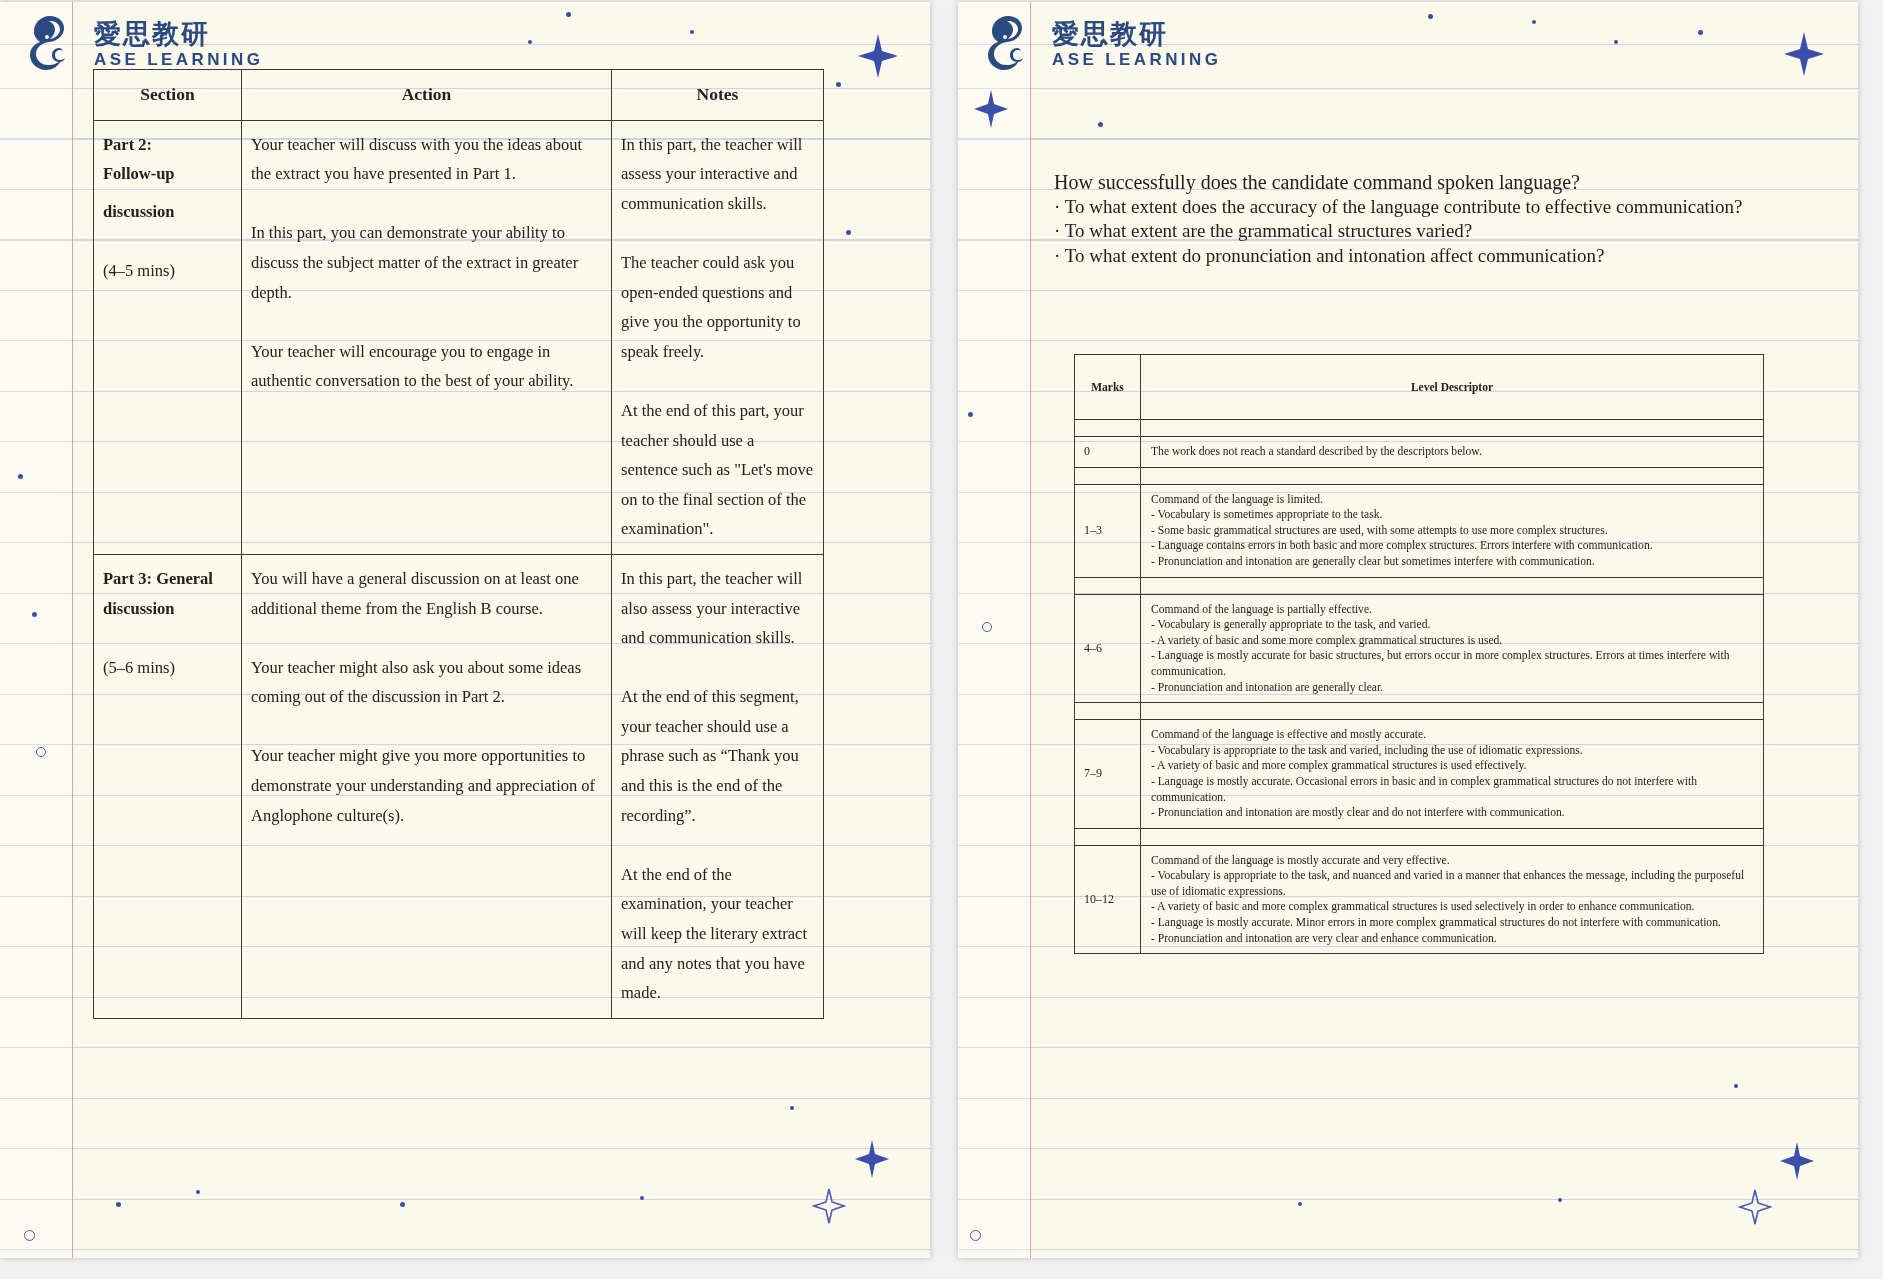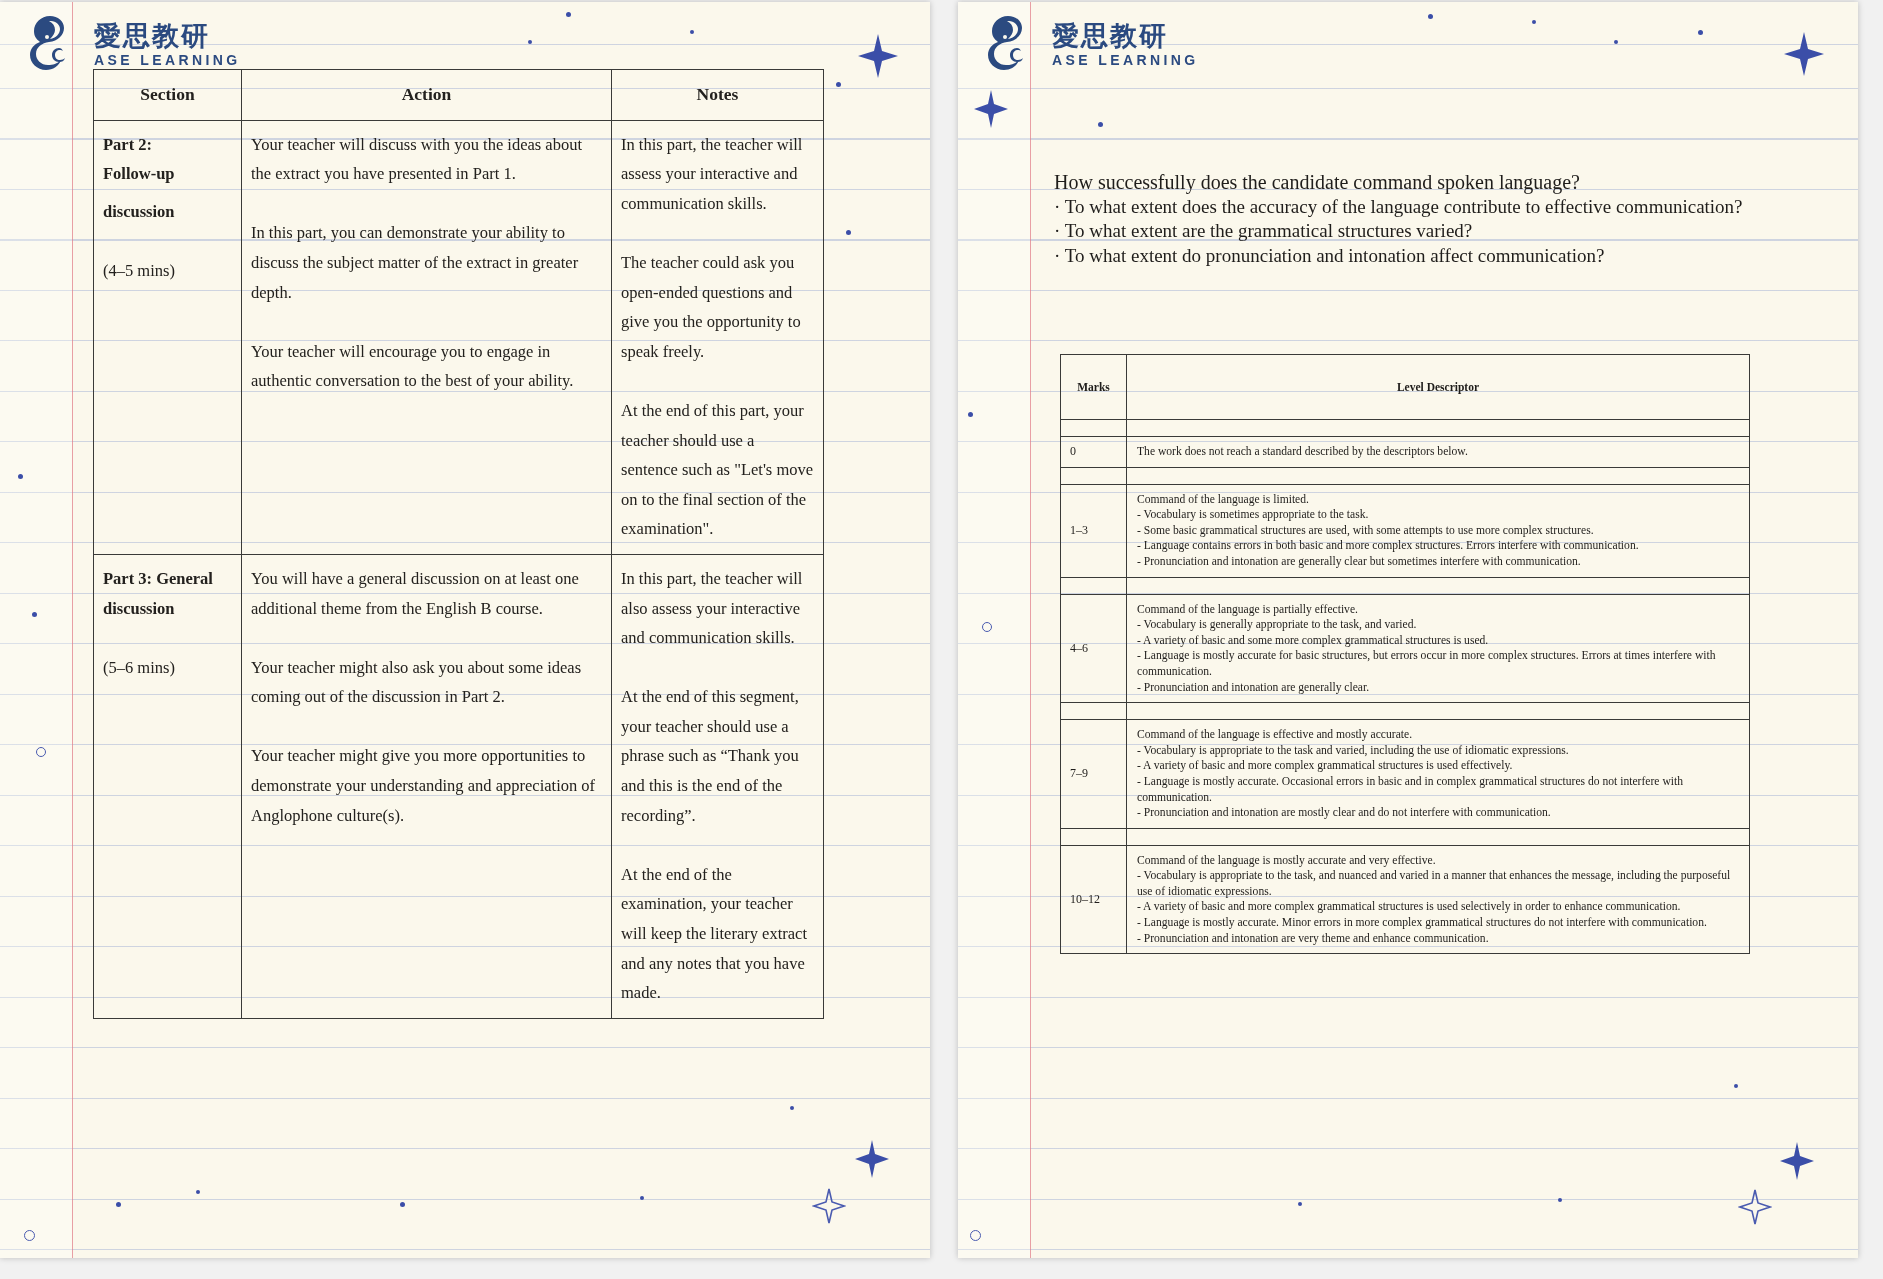--- a/index.html
+++ b/index.html
@@ -29,21 +29,21 @@
   .margin-line{position:absolute;top:0;bottom:0;width:1px;background:rgba(226,130,140,.75);}
   .page-left .margin-line{left:72px;}
   .page-right .margin-line{left:72px;}
   .left-edge-col{position:absolute;top:0;bottom:0;left:0;width:72px;background:rgba(255,255,255,.28);}
 
   
   .brand{position:absolute;top:10px;left:20px;display:flex;align-items:center;gap:10px;z-index:6;}
   .brand svg{display:block;}
   .brand-text{line-height:1;}
   .brand-cn{font-family:"DejaVu Sans", sans-serif;font-weight:700;font-size:27px;color:#2b4a80;letter-spacing:2px;}
-  .brand-en{font-family:"Liberation Sans", sans-serif;font-weight:700;font-size:14px;color:#2b4a80;letter-spacing:3.4px;margin-top:4px;}
+  .brand-en{font-family:"Liberation Sans", sans-serif;font-weight:700;font-size:17px;color:#2b4a80;letter-spacing:3.4px;margin-top:4px;}
 
   
   .deco{position:absolute;z-index:5;pointer-events:none;}
   .dot{position:absolute;border-radius:50%;background:#3b4ea8;z-index:4;}
   .ring{position:absolute;border-radius:50%;border:1.6px solid #4a5bb0;z-index:4;}
 
   
   .tbl-wrap{position:absolute;left:93px;top:67px;width:730px;z-index:3;}
   table.exam{border-collapse:collapse;width:730px;table-layout:fixed;background:transparent;}
   table.exam th,table.exam td{
@@ -70,21 +70,21 @@
   .rtitle{
     position:absolute;left:0;right:0;top:96px;text-align:center;
     font-size:40px;font-weight:700;color:#2f46a8;
     font-family:"Liberation Serif", serif;letter-spacing:.4px;z-index:3;
   }
   .crit{position:absolute;left:96px;right:40px;top:168px;z-index:3;color:#1f1d1b;}
   .crit .head{font-size:19.5px;font-weight:400;margin-bottom:1px;}
   .crit .q{font-size:20px;line-height:24.5px;}
   .crit .bul{font-size:19px;line-height:24.5px;}
 
-  .rubric{position:absolute;left:102px;top:352px;width:690px;z-index:3;}
+  .rubric{position:absolute;left:116px;top:352px;width:690px;z-index:3;}
   table.rub{border-collapse:collapse;width:690px;table-layout:fixed;}
   table.rub th,table.rub td{border:1.3px solid #3a3a38;vertical-align:middle;color:#1f1d1b;}
   table.rub th{font-weight:700;font-size:11.5px;padding:26px 6px;text-align:center;font-family:"Liberation Serif",serif;}
   .c-marks{width:66px;}
   td.marks{text-align:left;padding:6px 0 6px 9px;font-size:12px;}
   td.desc{padding:7px 8px 7px 10px;font-size:11.6px;line-height:15.6px;}
   td.desc .ln{display:block;}
   .pad-row td{height:16px;padding:0;}
 </style>
 </head>
@@ -314,21 +314,21 @@
               <td></td>
             </tr>
 
           <tr>
             <td class="marks">10–12</td>
             <td class="desc">
               <span class="ln">Command of the language is mostly accurate and very effective.</span>
               <span class="ln">- Vocabulary is appropriate to the task, and nuanced and varied in a manner that enhances the message, including the purposeful use of idiomatic expressions.</span>
               <span class="ln">- A variety of basic and more complex grammatical structures is used selectively in order to enhance communication.</span>
               <span class="ln">- Language is mostly accurate. Minor errors in more complex grammatical structures do not interfere with communication.</span>
-              <span class="ln">- Pronunciation and intonation are very theme and enhance communication.</span>
+              <span class="ln">- Pronunciation and intonation are very clear and enhance communication.</span>
             </td>
           </tr>
         </tbody>
       </table>
     </div>
   </div>
 
 </div>
 
 </body></html>

